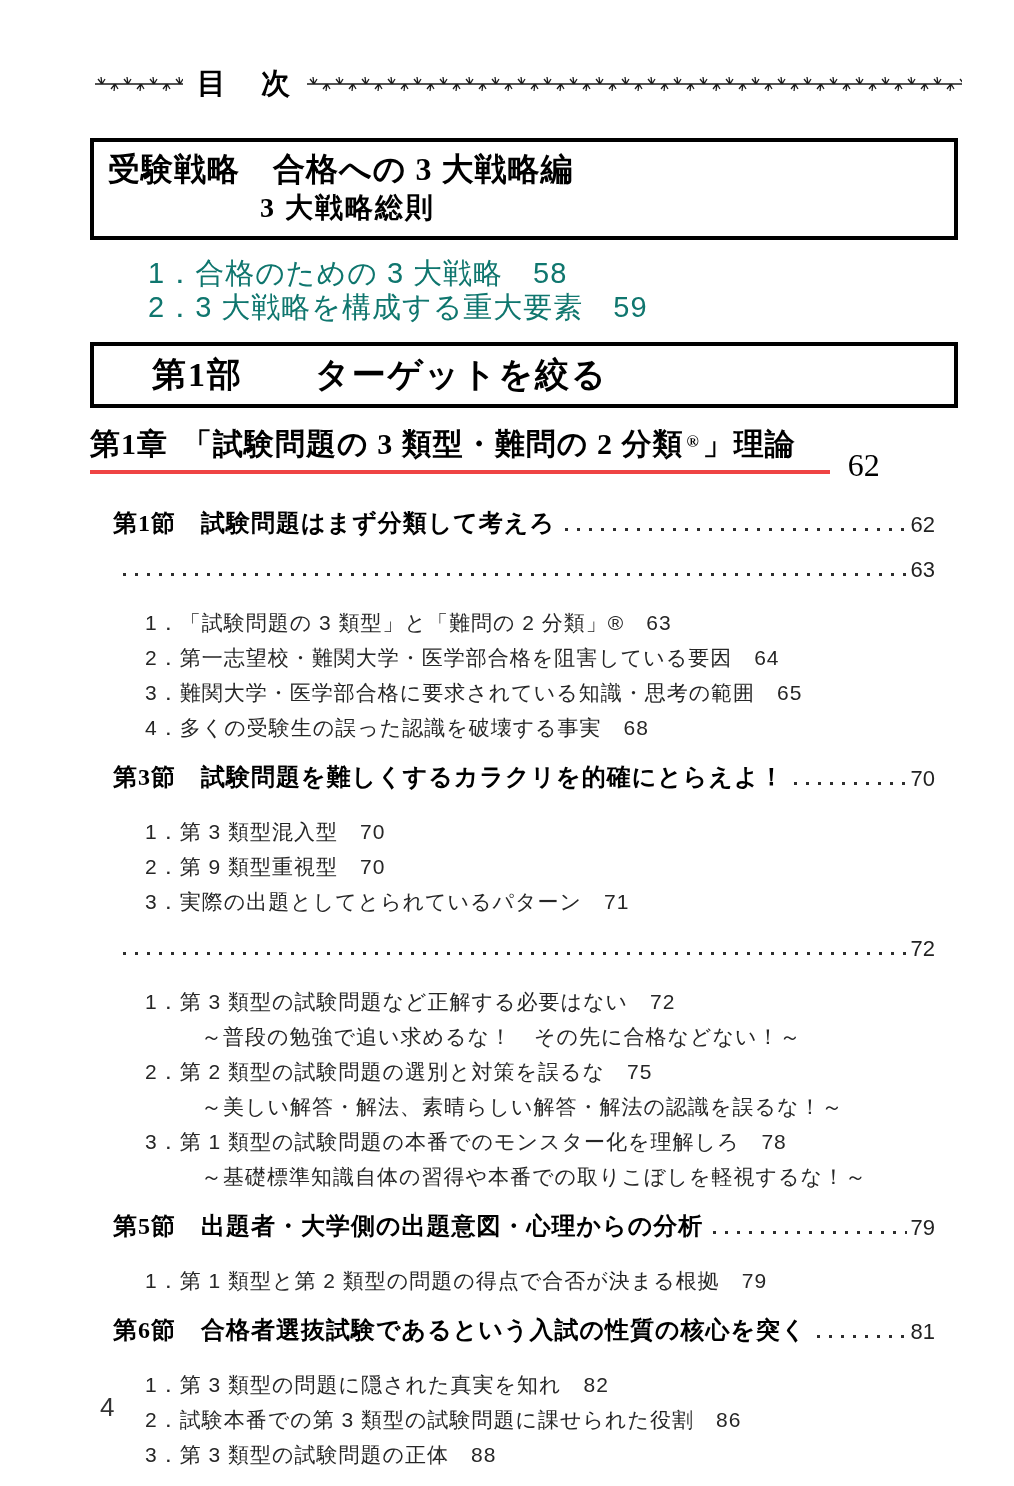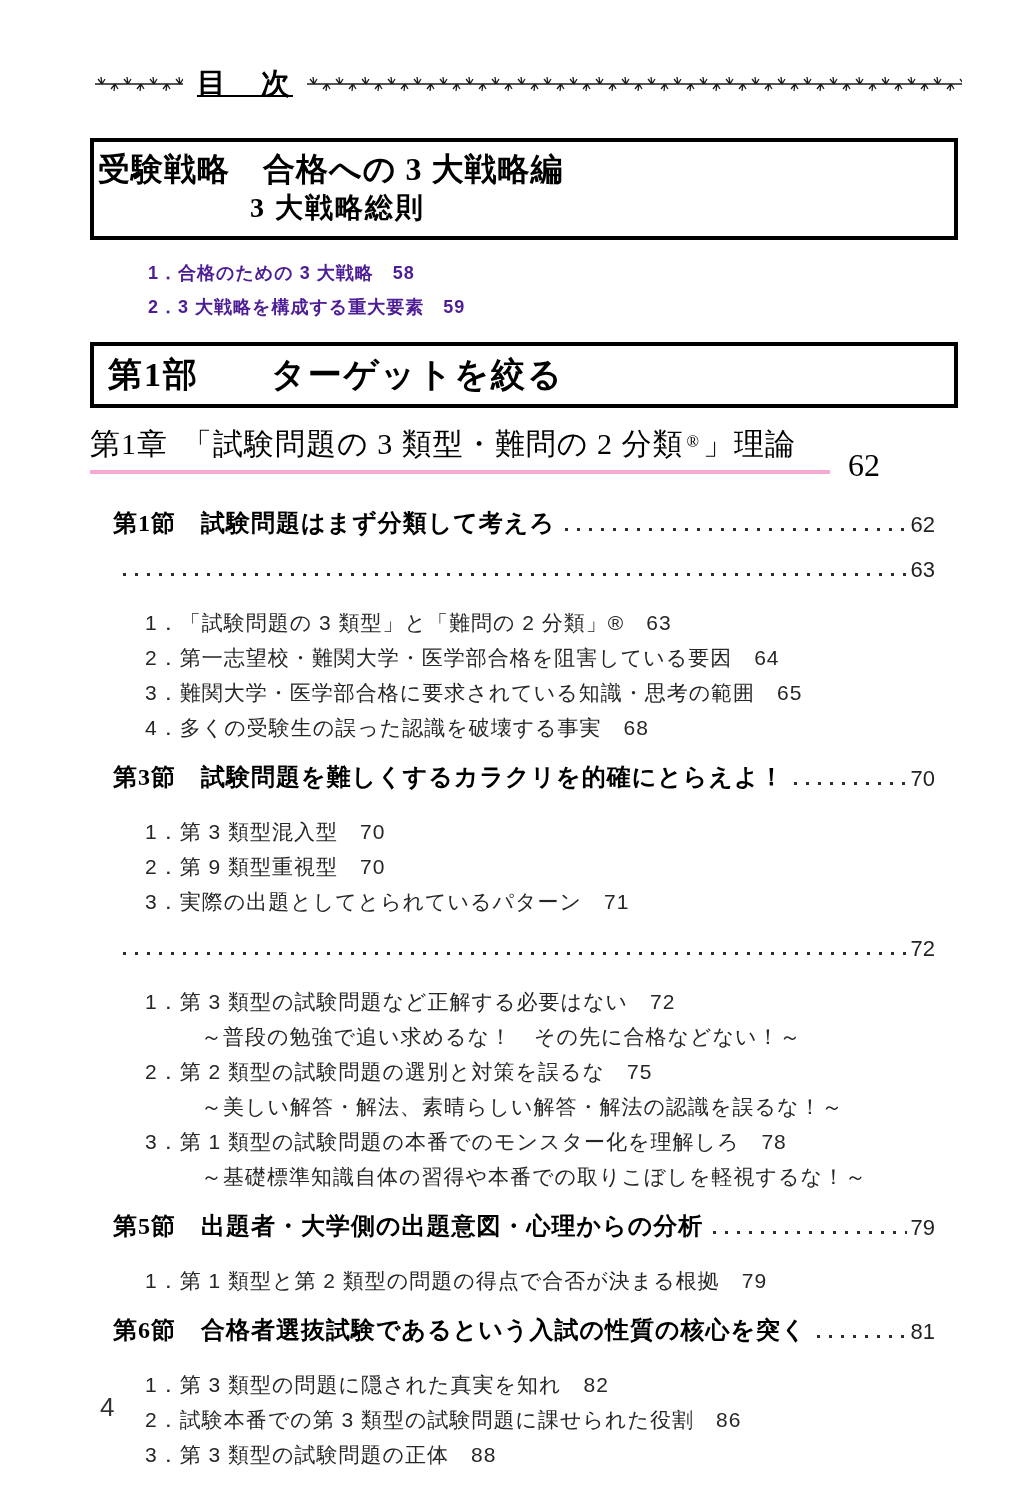--- a/index.html
+++ b/index.html
@@ -3,38 +3,38 @@
 <meta charset="utf-8">
 <style>
   html,body { margin:0; padding:0; background:#ffffff; }
   .page {
     position:relative; width:1014px; height:1486px; background:#ffffff;
     font-family:"Liberation Serif", serif; color:#000; overflow:hidden;
   }
 
   
   .toc-header { display:flex; align-items:center; padding-top:64px; margin:0 56px 0 95px; }
-  .toc-title { font-size:29px; font-weight:600; letter-spacing:3px; margin:0 14px; white-space:nowrap;text-decoration:underline; }
+  .toc-title { font-size:29px; font-weight:600; letter-spacing:3px; margin:0 14px; white-space:nowrap; }
   .orn { flex:0 0 auto; }
 
   
   .box { border:4px solid #000; margin-left:90px; margin-right:56px; box-sizing:border-box; }
-  .strategy-box { margin-top:34px; padding:6px 4px 10px; }
+  .strategy-box { margin-top:34px; padding:6px 14px 10px; }
   .strategy-title { font-size:32px; font-weight:bold; line-height:42px; letter-spacing:1px; }
   .strategy-subtitle { font-size:28px; font-weight:bold; line-height:36px; padding-left:152px; letter-spacing:2px; }
 
   .intro-items { margin:16px 56px 0 148px; }
-  .intro-item { font-family:"Liberation Sans", sans-serif; font-size:18px; line-height:34px; color:#4c1d95; letter-spacing:1px;font-weight:bold; }
+  .intro-item { font-family:"Liberation Sans", sans-serif; font-size:29px; line-height:34px; color:#0f766e; letter-spacing:1px; }
 
   .part1-box { margin-top:18px; padding:7px 14px; }
-  .part1-title { font-size:34px; font-weight:bold; line-height:44px; letter-spacing:2px; }
+  .part1-title { font-size:34px; font-weight:bold; line-height:44px; letter-spacing:2px;margin-left:44px; }
 
   
   .chapter { display:flex; align-items:flex-end; margin:14px 40px 0 90px; }
-  .chapter-main { border-bottom:4px solid #f9a8d4; padding:0 34px 6px 0; font-size:30px; font-weight:normal; letter-spacing:1px; line-height:40px; white-space:nowrap; }
+  .chapter-main { border-bottom:4px solid #ef4444; padding:0 34px 6px 0; font-size:30px; font-weight:bold; letter-spacing:1px; line-height:40px; white-space:nowrap; }
   .chapter-num { margin-right:14px; }
   .chapter-page { font-size:32px; font-weight:400; margin-left:18px; transform:translateY(10px); }
 
   
   .sections { margin:32px 79px 0 113px; }
   .sec-row { display:flex; margin-top:15px;align-items:flex-end; }
   .sec-row.first { margin-top:0; }
   .sec-title { font-size:24px; font-weight:bold; line-height:34px; letter-spacing:1px; white-space:nowrap; }
   .leader { flex:1 1 auto; height:3px; margin:0 4px 9px 10px; align-self:flex-end; min-width:24px;
             background:repeating-linear-gradient(to right,#2e2e2e 0 3px,transparent 3px 12px); }

